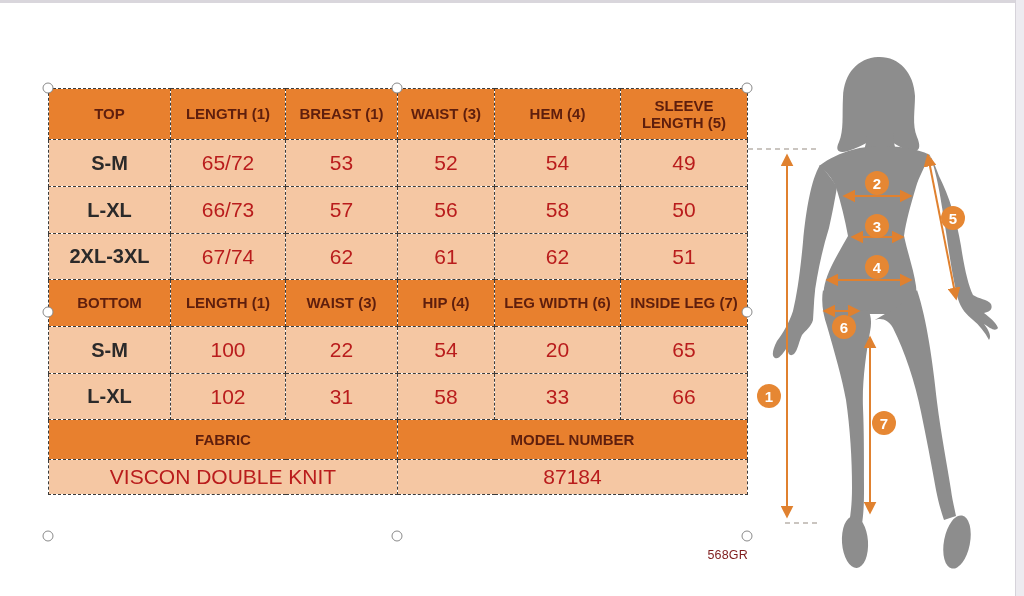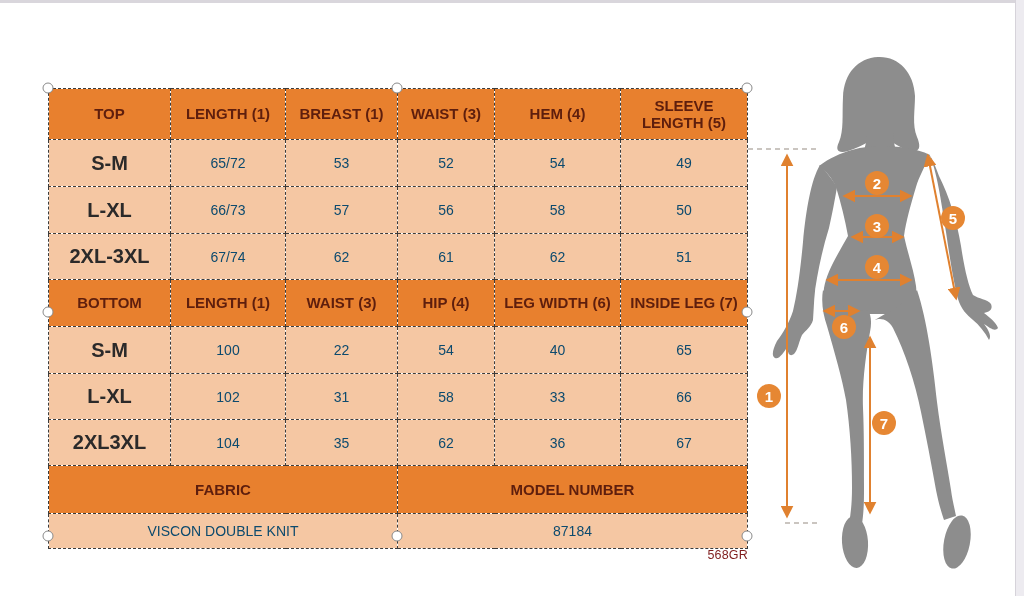--- a/index.html
+++ b/index.html
@@ -12,21 +12,21 @@
 
   
   .table-wrap{position:absolute;left:48px;top:88px;width:699px;height:448px;}
   table.size-chart{border-collapse:collapse;table-layout:fixed;width:699px;}
   table.size-chart td{
     border:1.6px dashed #3b3b3b;text-align:center;vertical-align:middle;
     padding:0 2px;overflow:hidden;
   }
   td.hd{background:#e8802e;color:#5e1e0d;font-weight:bold;font-size:15px;line-height:1.15;}
   td.sz{background:#f5c7a3;color:#2b2a2a;font-weight:bold;font-size:20px;}
-  td.dt{background:#f5c7a3;color:#0c4a6e;font-size:14px;}
+  td.dt{background:#f5c7a3;color:#b91c1c;font-size:21px;}
 
   .handle{
     position:absolute;width:11px;height:11px;border-radius:50%;
     background:#ffffff;border:1.6px solid #8a8a8a;box-sizing:border-box;
     transform:translate(-50%,-50%);
   }
   .watermark{
     position:absolute;left:700px;top:548px;width:48px;text-align:right;
     font-size:12.5px;color:#7f1d1d;letter-spacing:0.2px;
   }
@@ -90,40 +90,32 @@
         <td class="hd">WAIST (3)</td>
         <td class="hd">HIP (4)</td>
         <td class="hd">LEG WIDTH (6)</td>
         <td class="hd">INSIDE LEG (7)</td>
       </tr>
       <tr style="height:47px">
         <td class="sz">S-M</td>
         <td class="dt">100</td>
         <td class="dt">22</td>
         <td class="dt">54</td>
-        <td class="dt">40</td>
+        <td class="dt">20</td>
         <td class="dt">65</td>
       </tr>
       <tr style="height:46px">
         <td class="sz">L-XL</td>
         <td class="dt">102</td>
         <td class="dt">31</td>
         <td class="dt">58</td>
         <td class="dt">33</td>
         <td class="dt">66</td>
       </tr>
-      <tr style="height:46px">
-        <td class="sz">2XL3XL</td>
-        <td class="dt">104</td>
-        <td class="dt">35</td>
-        <td class="dt">62</td>
-        <td class="dt">36</td>
-        <td class="dt">67</td>
-      </tr>
-      <tr style="height:48px">
+      <tr style="height:40px">
         <td class="hd" colspan="3">FABRIC</td>
         <td class="hd" colspan="3">MODEL NUMBER</td>
       </tr>
       <tr style="height:35px">
         <td class="dt" colspan="3">VISCON DOUBLE KNIT</td>
         <td class="dt" colspan="3">87184</td>
       </tr>
     </tbody>
   </table>
 

